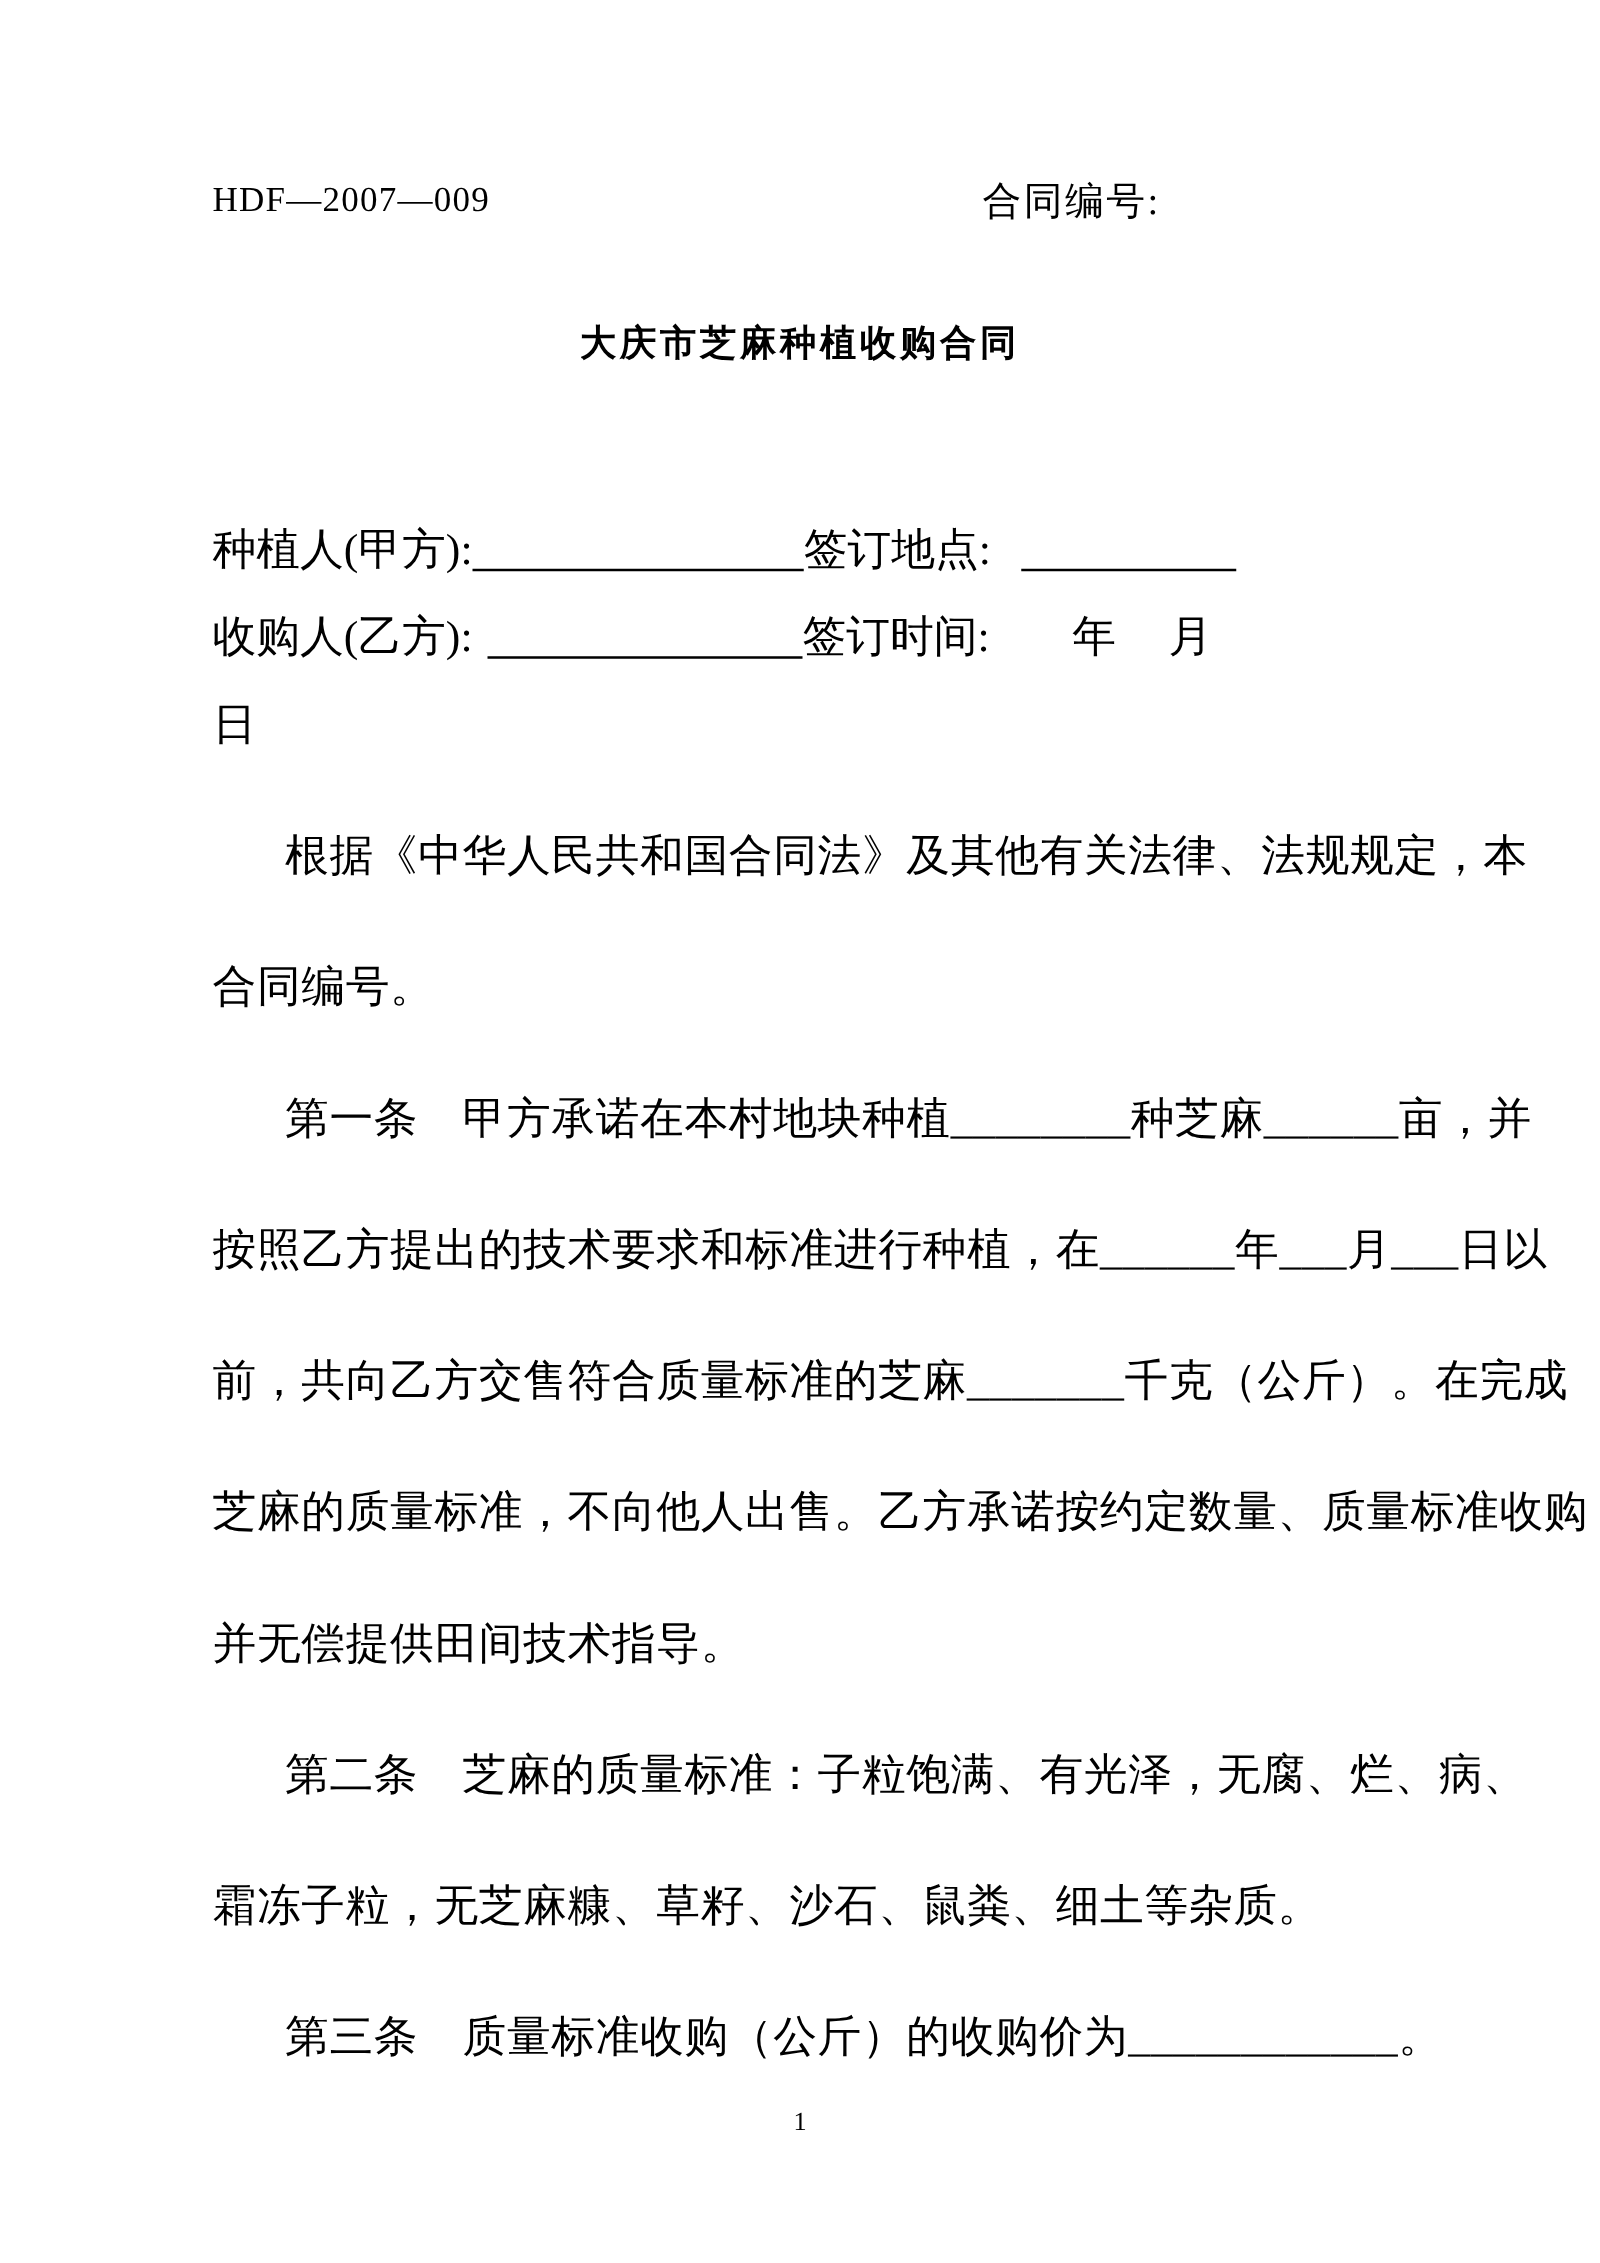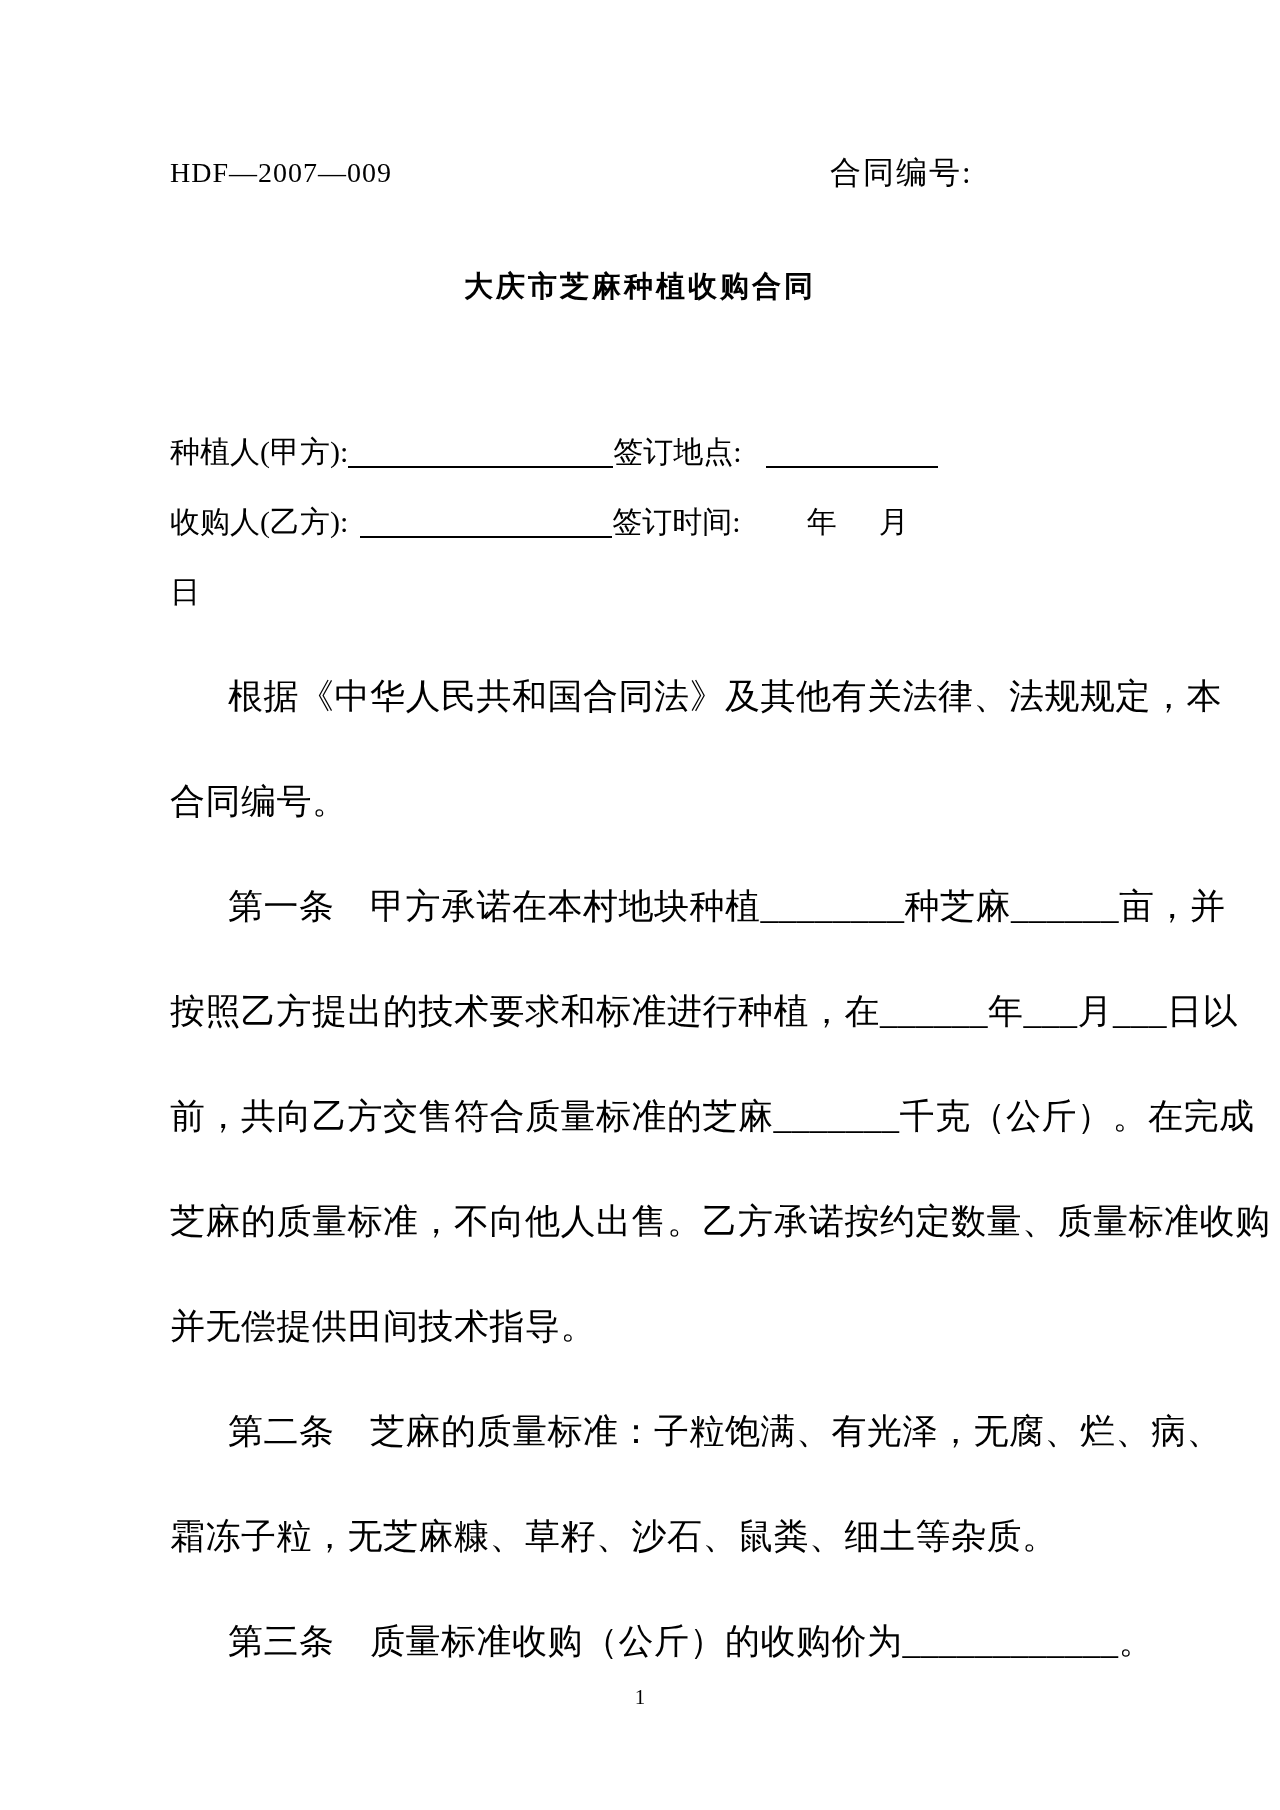--- a/index.html
+++ b/index.html
@@ -9,57 +9,57 @@
     background: #ffffff;
     color: #000000;
     font-family: "Liberation Serif", "DejaVu Serif", serif;
     -webkit-font-smoothing: antialiased;
   }
   .sheet {
     position: relative;
     width: 1280px;
     height: 1810px;
     box-sizing: border-box;
-    padding: 12px 170px;
+    padding: 0 170px;
     overflow: hidden;
   }
   
   .header-row {
     padding-top: 145px;
     height: 40px;
     position: relative;
   }
   .doc-code {
     font-size: 28px;
     letter-spacing: 1px;
   }
   .contract-no {
     position: absolute;
-    left: 660px;
+    left: 616px;
     top: 140px;
     font-size: 31px;
     letter-spacing: 2px;
     text-align: right;
   }
   
   .doc-title {
     margin-top: 70px;
     height: 55px;
     text-align: center;
     font-family: "Liberation Sans", "DejaVu Sans", sans-serif;
     font-weight: 700;
     font-size: 29px;
     letter-spacing: 3px;
   }
   
   .form-section { margin-top: 95px; }
   .fline {
     display: flex;
     align-items: baseline;
-    font-size: 30px;
+    font-size: 35px;
     line-height: 70px;
     white-space: nowrap;
   }
   .blank {
     display: inline-block;
     border-bottom: 2px solid #000;
     height: 30px;
     position: relative;
     top: 6px;
   }

